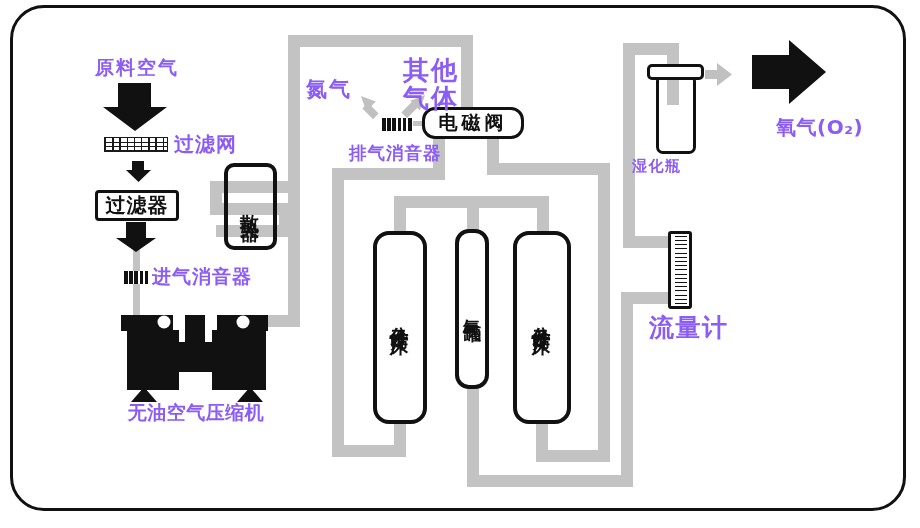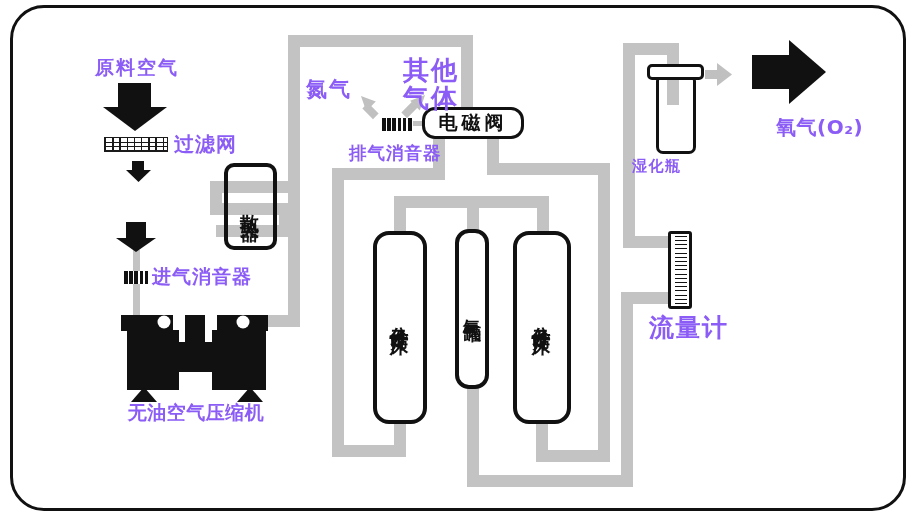--- a/index.html
+++ b/index.html
@@ -99,20 +99,23 @@
       <rect x="179" y="342" width="33" height="30"></rect>
       <polygon points="131,402 157,402 144,387"></polygon>
       <polygon points="237,402 263,402 250,387"></polygon>
       <circle cx="164" cy="322" r="6.5" fill="#fff"></circle>
       <circle cx="243" cy="322" r="6.5" fill="#fff"></circle>
     </g>
   </svg>
 
   <div class="mesh"></div>
 
+  <div class="box" style="left:95px;top:190px;width:84px;height:31px;border-radius:4px;">
+    <span style="font-size:20px;letter-spacing:1px;">过滤器</span>
+  </div>
 
   <div class="box" style="left:224px;top:163px;width:53px;height:87px;border-radius:10px;background:transparent;border-width:4px;">
     <span class="vtxt" style="font-size:19px;letter-spacing:5px;">散热器</span>
   </div>
 
   <div class="muffler" style="left:124px;top:271px;width:26px;height:13px;"></div>
 
   <div class="muffler" style="left:382px;top:118px;width:31px;height:13px;"></div>
 
   <div class="box" style="left:422px;top:107px;width:102px;height:32px;border-radius:13px;">

